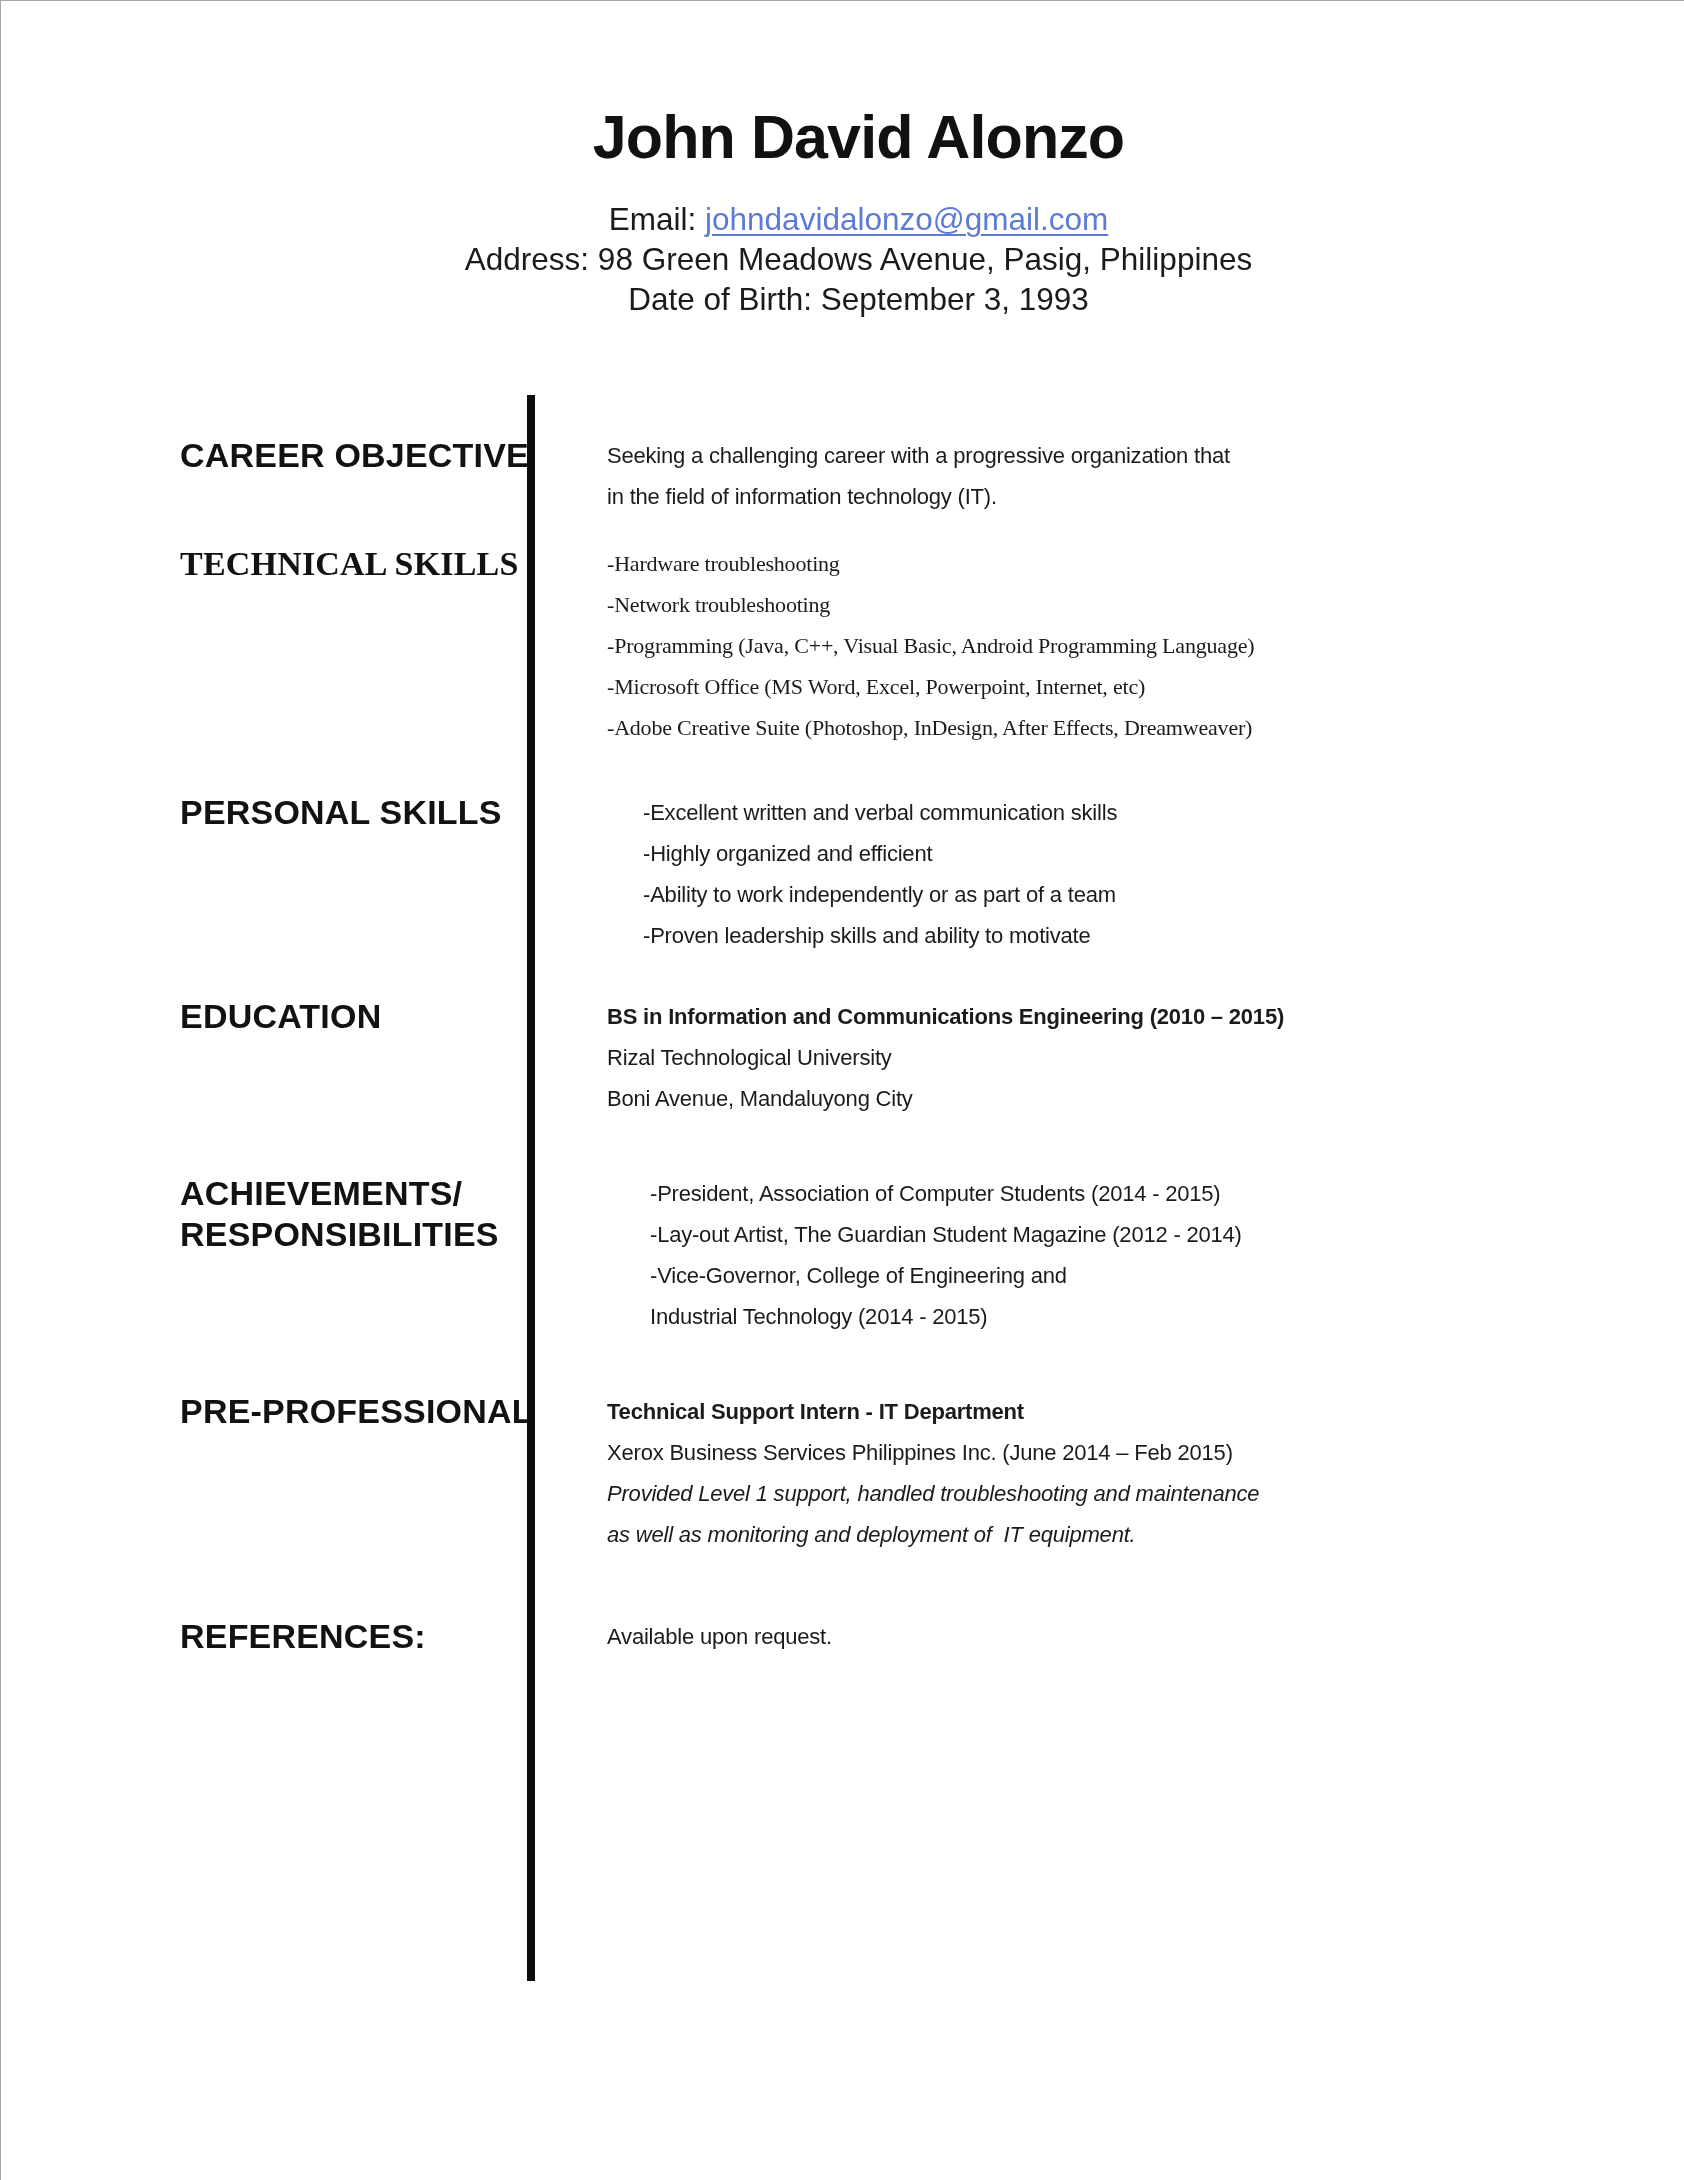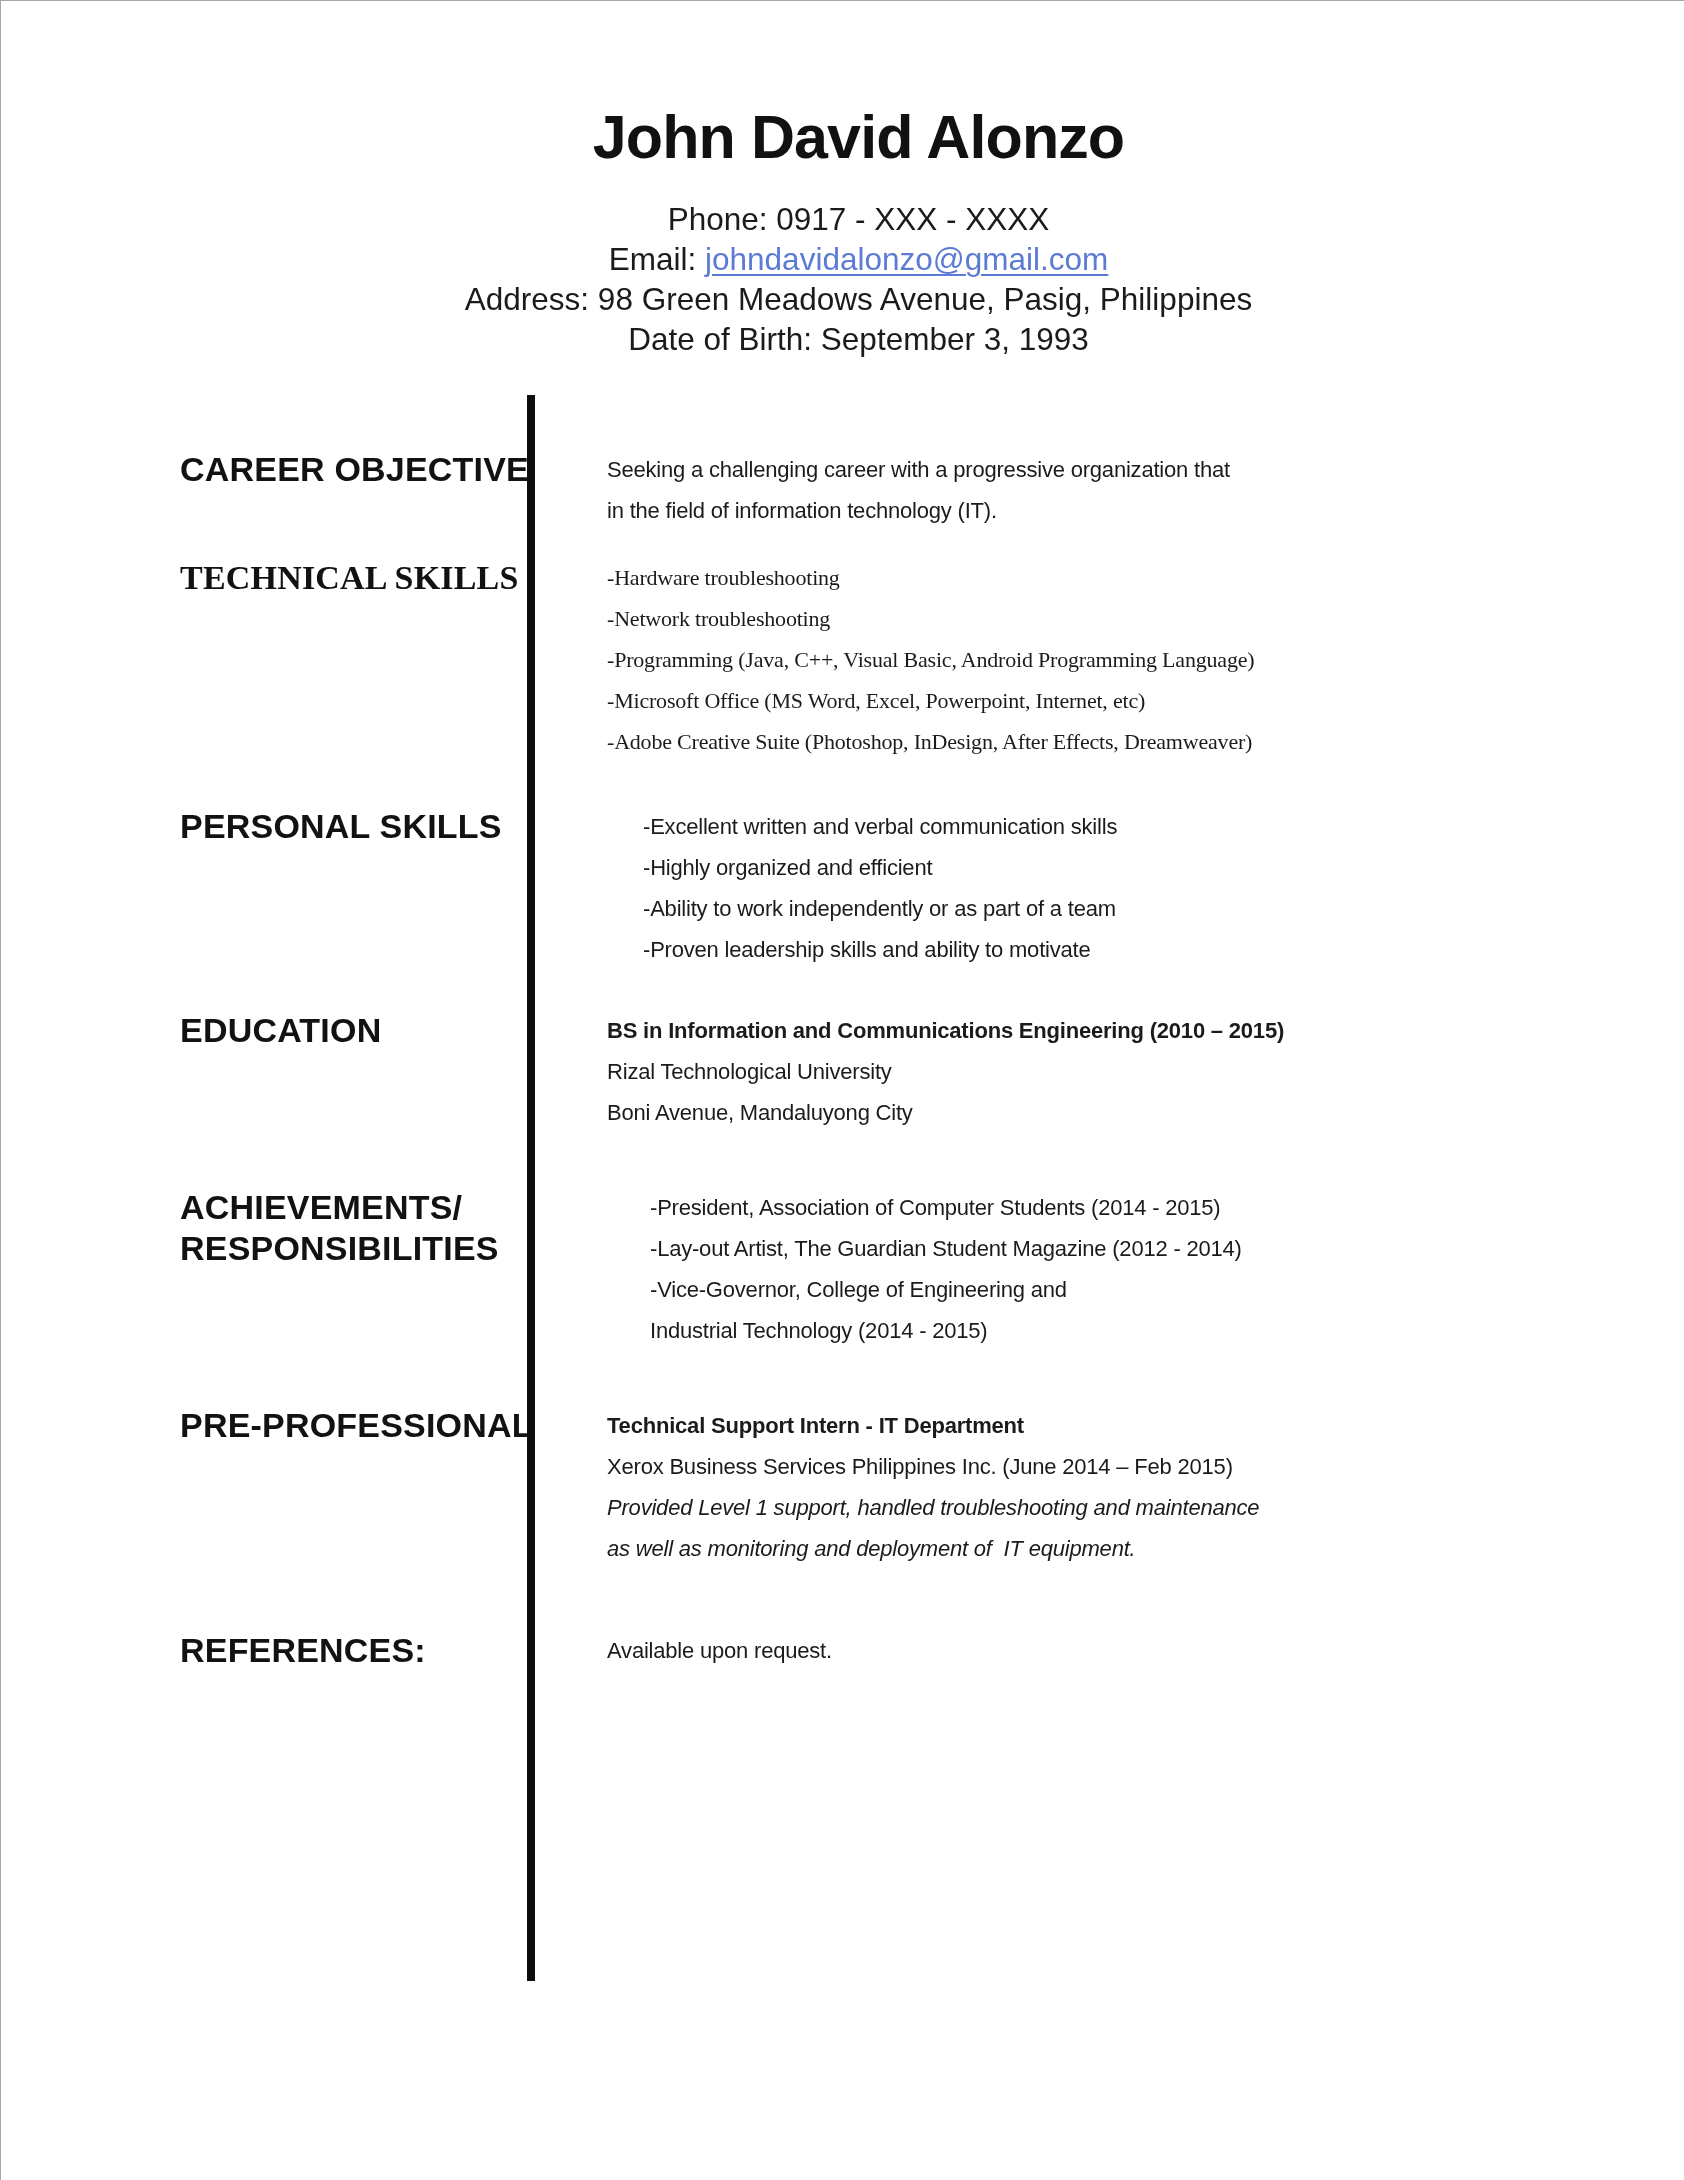--- a/index.html
+++ b/index.html
@@ -50,21 +50,21 @@
   .divider {
     position: absolute;
     left: 526px;
     top: 394px;
     width: 7.7px;
     height: 1586px;
     background: #0d0d0d;
   }
   
   .sections {
-    margin-top: 90px;
+    margin-top: 116px;
   }
   .section {
     display: flex;
     align-items: flex-start;
   }
   .section:nth-child(2) { margin-top: 26.4px; font-family: Liberation Serif, serif; }
   .section:nth-child(3) { margin-top: 44px; gap: 36px; }
   .section:nth-child(4) { margin-top: 40px; }
   .section:nth-child(5) { margin-top: 54px; gap: 43px; }
   .section:nth-child(6) { margin-top: 54px; }
@@ -93,21 +93,20 @@
   .body-line.italic { font-style: italic; }
 </style>
 </head>
 <body>
 
 <div class="page">
 
   <div class="header">
     <div class="name">John David Alonzo</div>
     <div class="contact">
-      <div class="contact-line"><span>Phone:</span> <span>0917 - XXX - XXXX</span></div>
       <div class="contact-line"><span>Email:</span> <a class="email-link">johndavidalonzo@gmail.com</a></div>
       <div class="contact-line"><span>Address:</span> <span>98 Green Meadows Avenue, Pasig, Philippines</span></div>
       <div class="contact-line"><span>Date of Birth:</span> <span>September 3, 1993</span></div>
     </div>
   </div>
 
   <div class="divider"></div>
 
   <div class="sections" id="sections">
       <div class="section">

